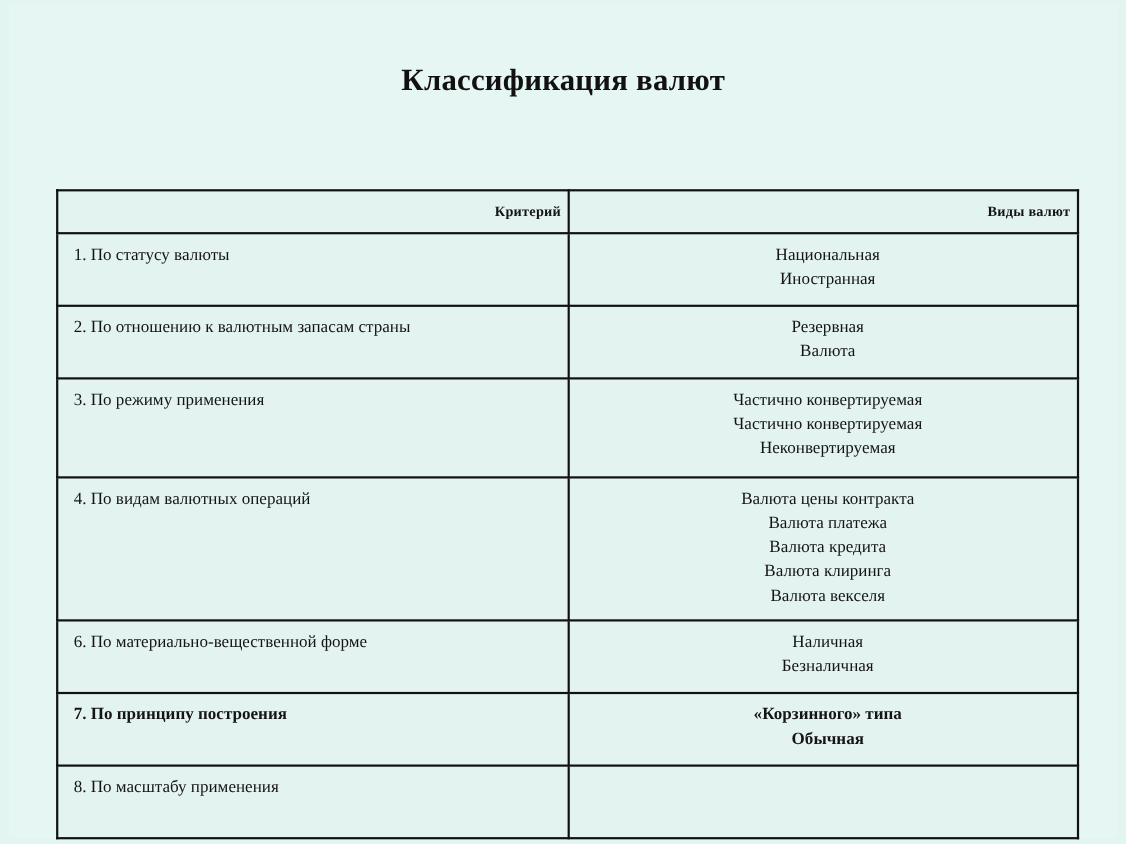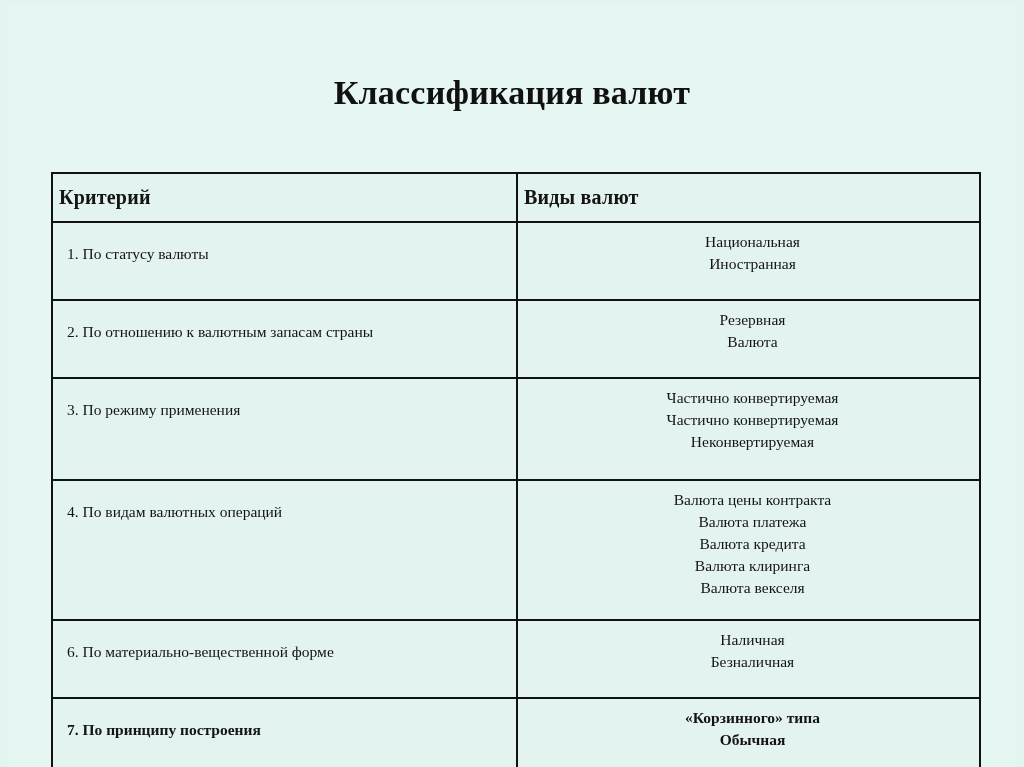--- a/index.html
+++ b/index.html
@@ -21,26 +21,26 @@
     top: 4px;
     width: 1008px;
     height: 758px;
     background: #e6f6f2;
     box-sizing: border-box;
   }
 
   .slide-title {
     position: absolute;
     left: 0;
-    top: 70px;
+    top: 54px;
     width: 1008px;
     text-align: center;
     font-family: "Liberation Serif", "DejaVu Serif", serif;
     font-weight: bold;
-    font-size: 34px;
+    font-size: 28px;
     letter-spacing: 0.2px;
     color: #111111;
     white-space: nowrap;
   }
 
   .table-wrap {
     position: absolute;
     left: 43px;
     top: 168px;
     width: 928px;
@@ -60,30 +60,30 @@
   table.class-table td {
     border: 2px solid #111111;
     vertical-align: top;
     background: #e3f3ef;
     font-size: 15.5px;
     line-height: 1.42;
     color: #141414;
   }
 
   table.class-table th {
-    text-align: left;
+    text-align: right;
     font-weight: bold;
-    font-size: 20px;
+    font-size: 13px;
     padding: 9px 6px 10px 6px;
     vertical-align: middle;
     letter-spacing: 0.2px;
   }
 
   table.class-table td.cell-criterion {
-    padding: 20px 8px 10px 14px;
+    padding: 8px 8px 10px 14px;
     text-align: left;
     white-space: nowrap;
   }
 
   table.class-table td.cell-types {
     padding: 8px 8px 10px 16px;
     text-align: left;
   }
 
   .type-line {

